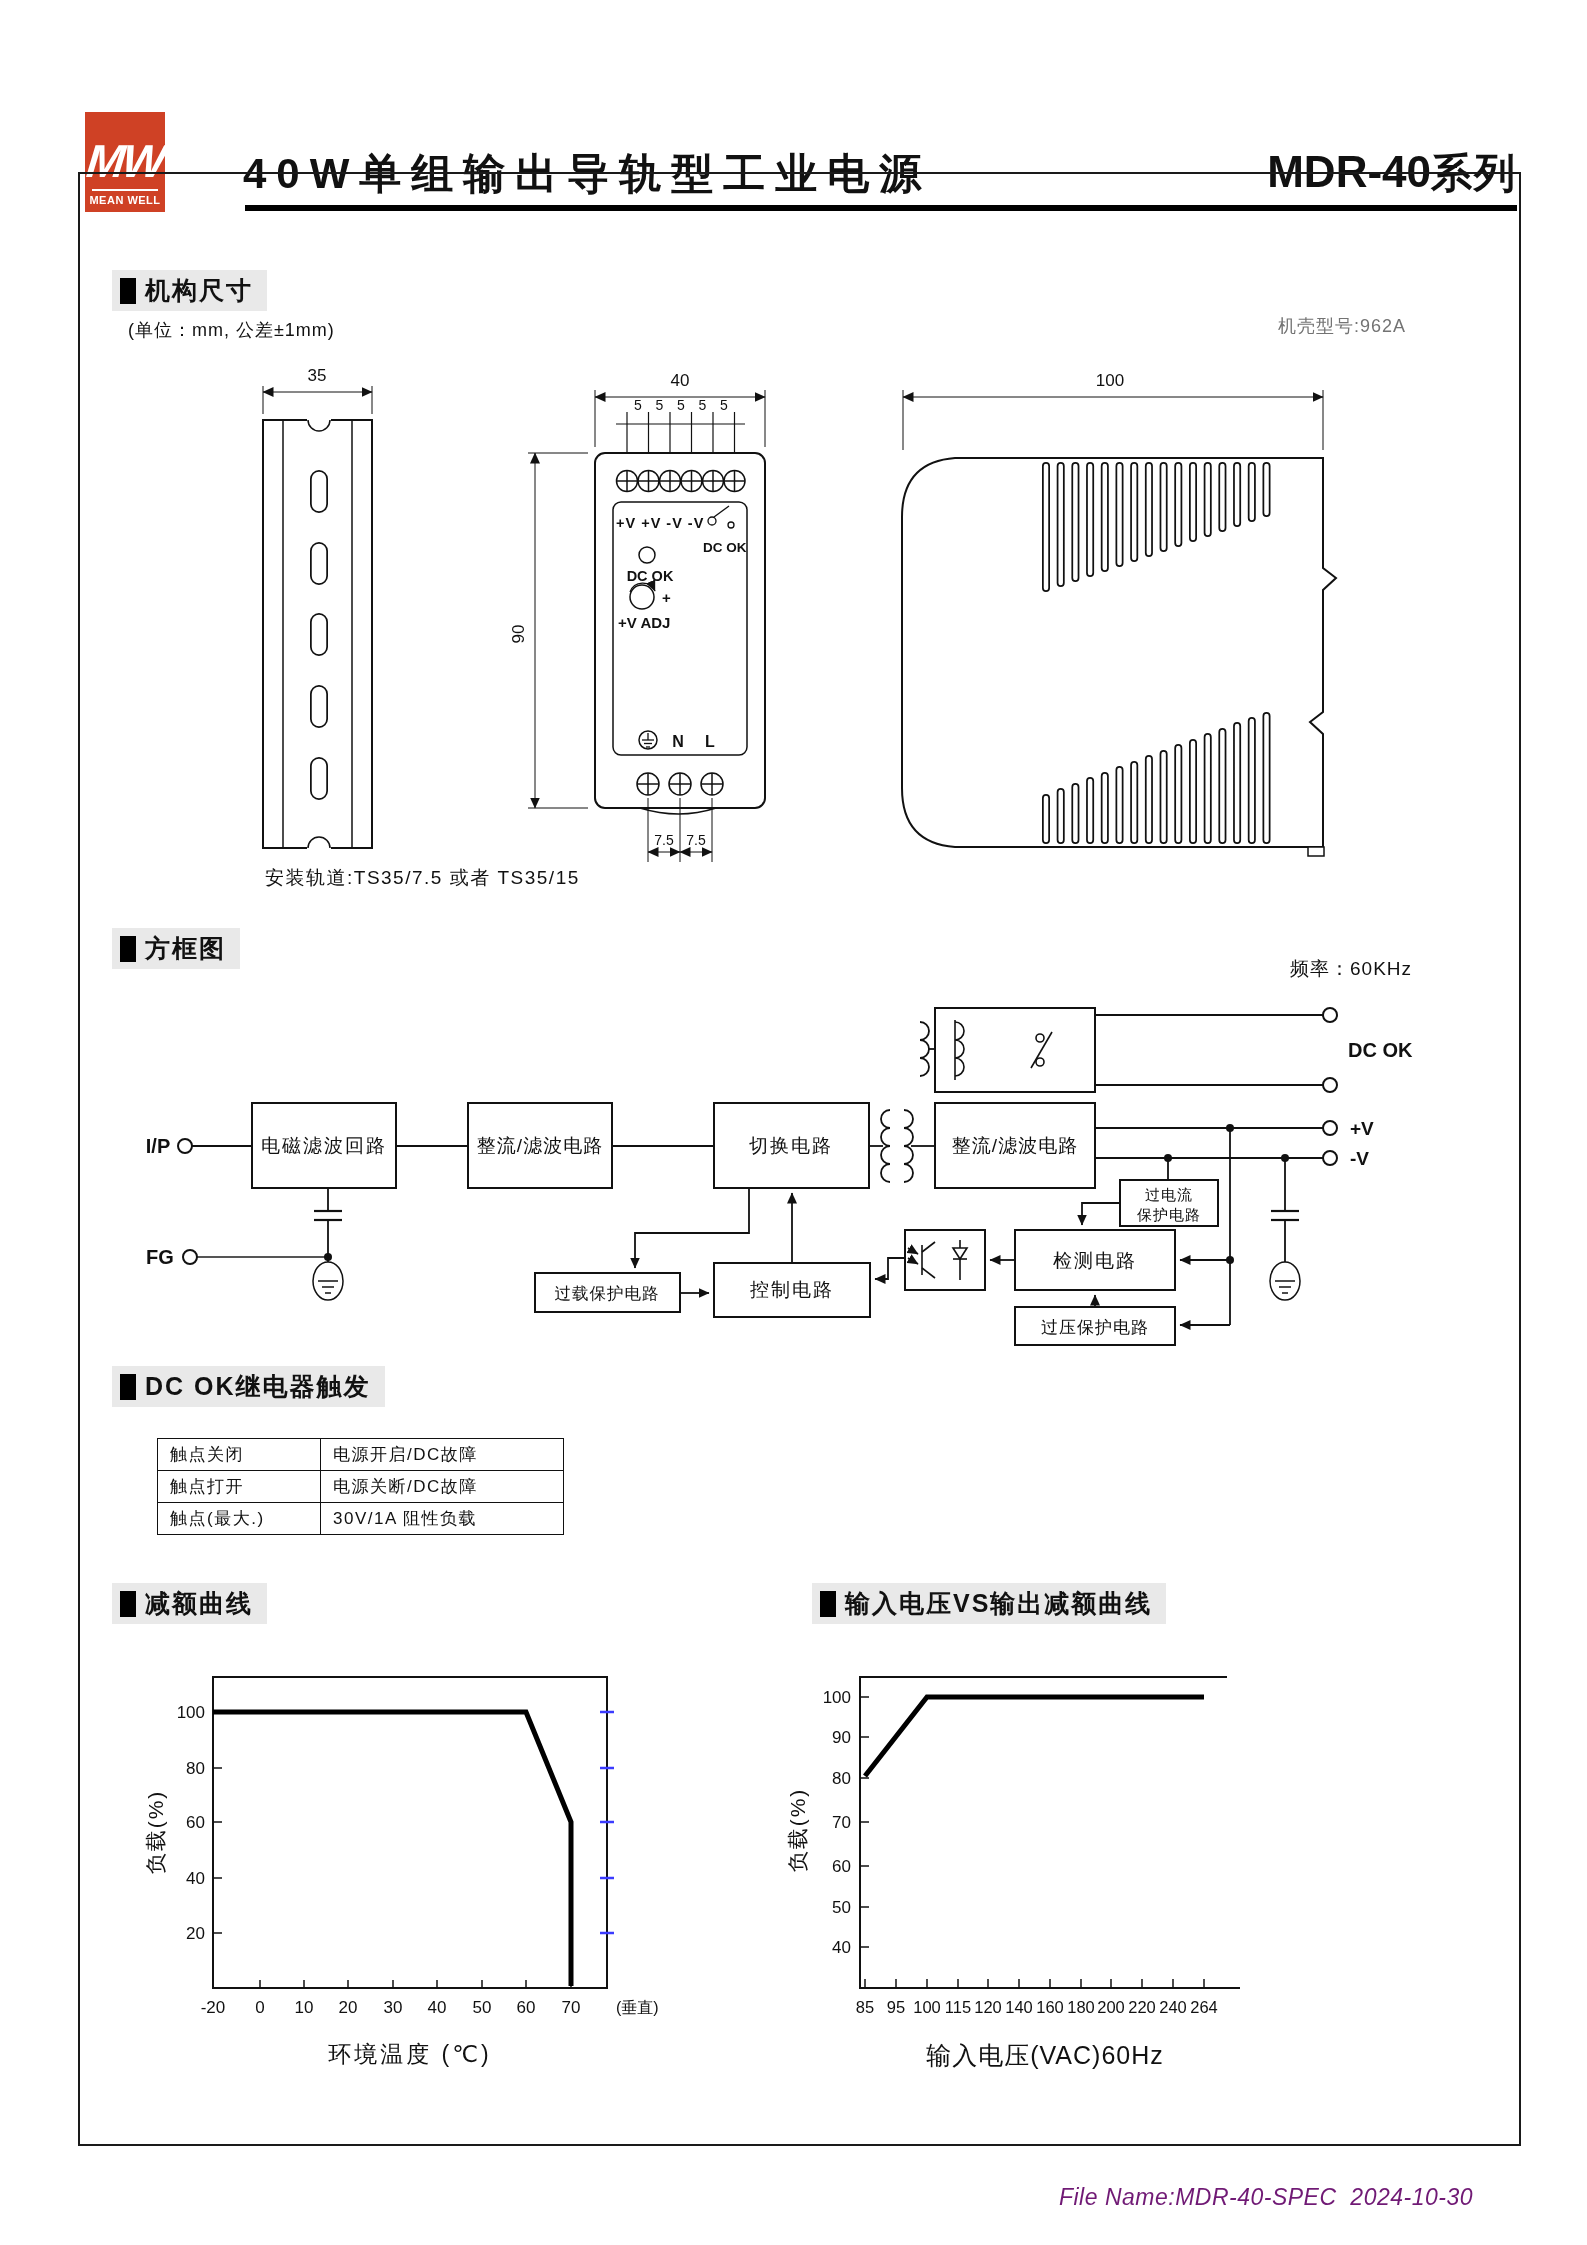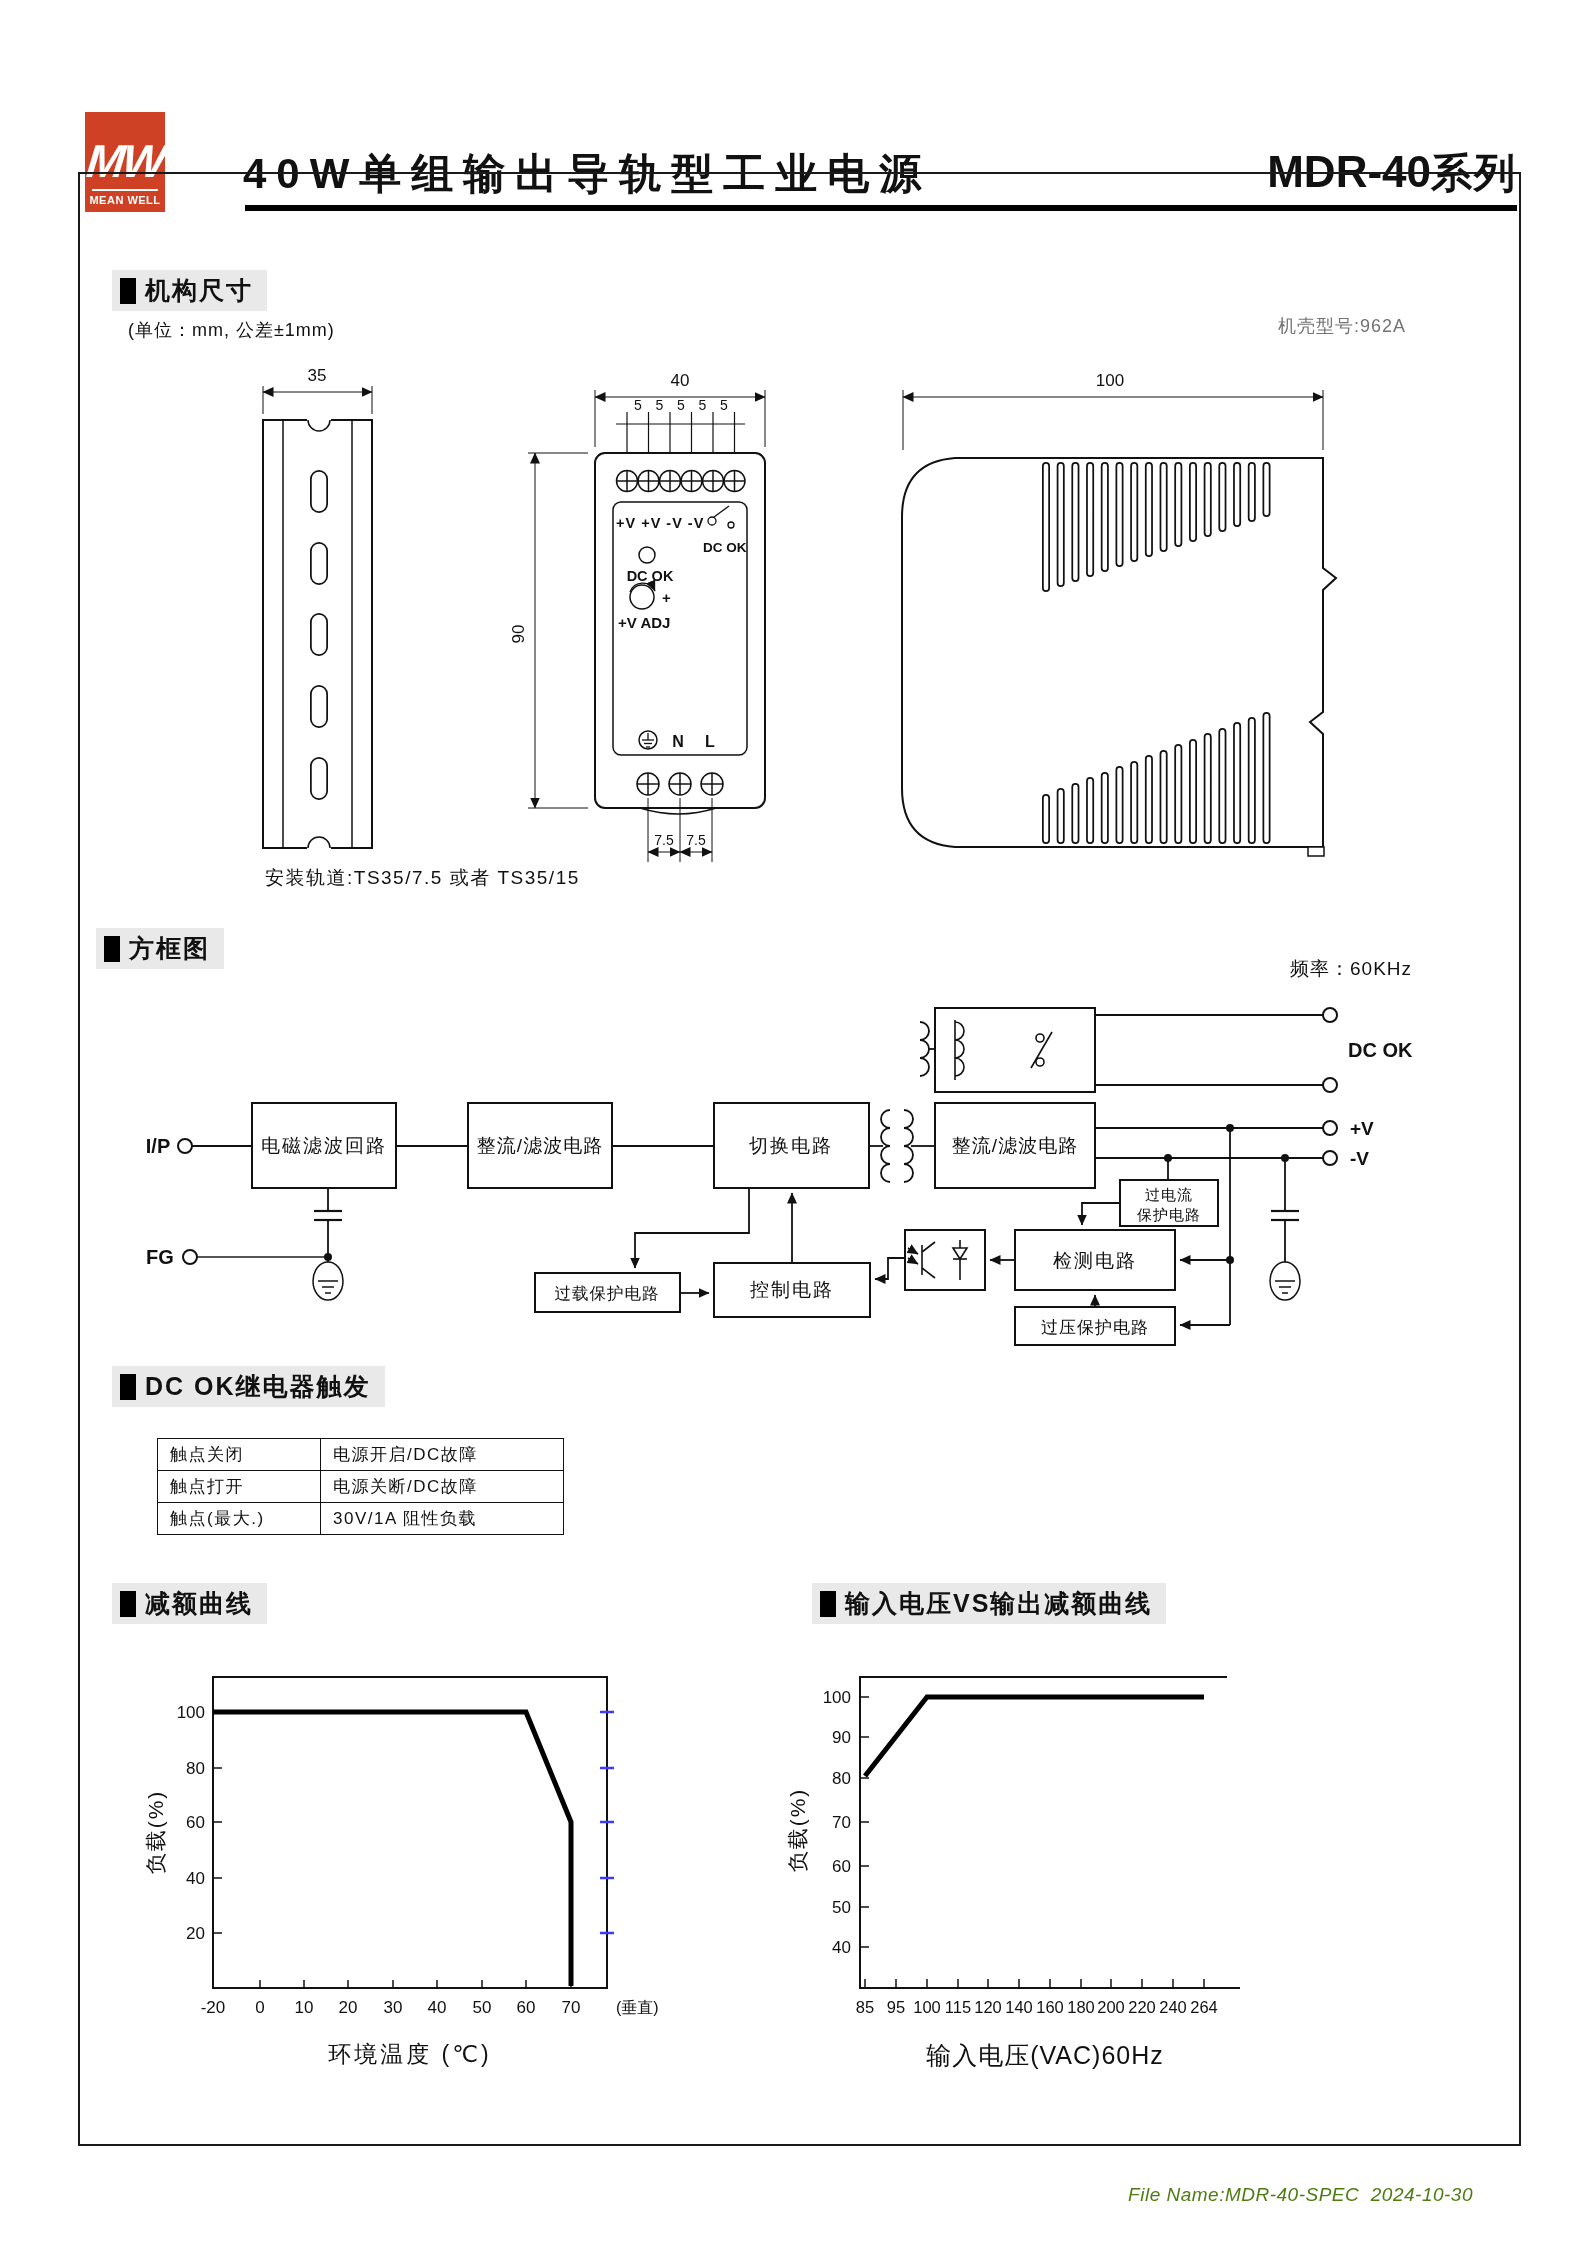--- a/index.html
+++ b/index.html
@@ -19,21 +19,21 @@
   
   .sechead{display:inline-flex;align-items:center;gap:9px;background:#e9e9e9;padding:4px 14px 4px 8px;font-size:25px;font-weight:bold;letter-spacing:2px;white-space:nowrap;}
   .sechead .sq{display:inline-block;width:16px;height:26px;background:#000;}
   .note{font-size:18px;letter-spacing:1px;white-space:nowrap;}
   .graynote{color:#737373;}
   
   .relaytable{left:157px;top:1438px;border-collapse:collapse;}
   .relaytable td{border:1.6px solid #111;height:31px;font-size:17px;letter-spacing:1.5px;padding:0 0 0 12px;white-space:nowrap;}
   .relaytable td.c1{width:150px;}
   .relaytable td.c2{width:230px;}
-  .footer{right:114px;top:2184px;font-size:19px;font-style:italic;color:#4d7c0f;white-space:pre;letter-spacing:0.5px;}
+  .footer{right:114px;top:2184px;font-size:23px;font-style:italic;color:#701a75;white-space:pre;letter-spacing:0.5px;}
   svg{position:absolute;overflow:visible;}
   svg text{font-family:"Liberation Sans","DejaVu Sans",sans-serif;fill:#111;}
 </style>
 </head>
 <body>
 
 <div class="abs logo">
   <div class="mw">MW</div>
   <div class="bar"></div>
   <div class="mwname">MEAN WELL</div>
@@ -43,21 +43,21 @@
 <div class="abs hrule"></div>
 <div class="abs pageborder"></div>
 
 <div class="abs sechead" style="left:112px;top:270px;">
     <span class="sq"></span>
     <span>机构尺寸</span>
   </div>
 <div class="abs note" style="left:128px;top:318px;">(单位：mm, 公差±1mm)</div>
 <div class="abs note graynote" style="left:1278px;top:314px;">机壳型号:962A</div>
 
-<div class="abs sechead" style="left:96px;top:928px;">
+<div class="abs sechead" style="left:112px;top:928px;">
     <span class="sq"></span>
     <span>方框图</span>
   </div>
 <div class="abs note" style="left:1290px;top:956px;font-size:19px;">频率：60KHz</div>
 
 <div class="abs sechead" style="left:112px;top:1366px;">
     <span class="sq"></span>
     <span>DC OK继电器触发</span>
   </div>
 

